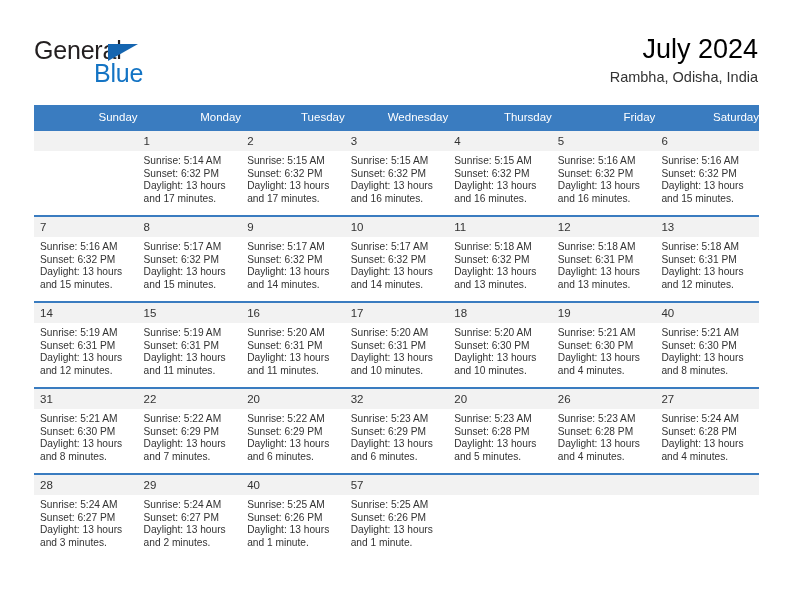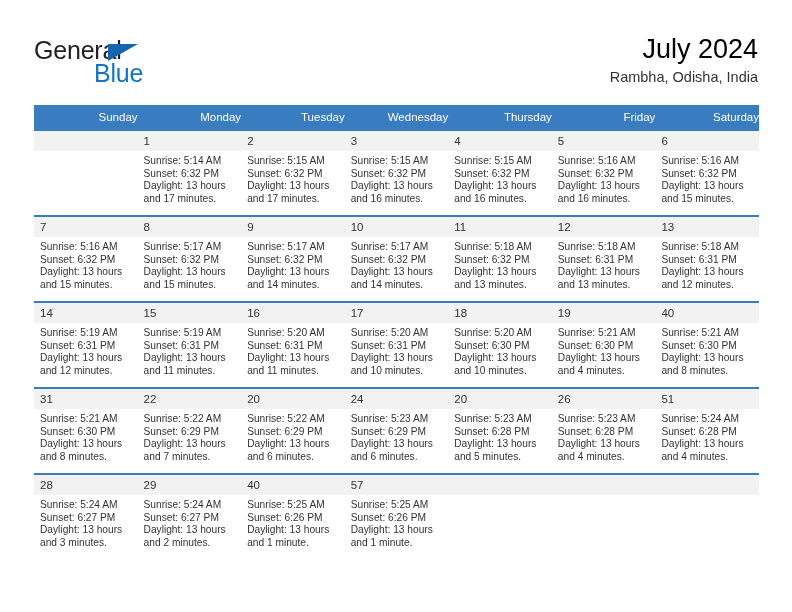--- a/index.html
+++ b/index.html
@@ -435,21 +435,21 @@
               <div class="info">
                 <div>Sunrise: 5:22 AM</div>
                 <div>Sunset: 6:29 PM</div>
                 <div>Daylight: 13 hours</div>
                 <div>and 6 minutes.</div>
               </div>
             </div>
           </td>
           <td>
             <div class="cell">
-              <div class="daynum">24</div>
+              <div class="daynum">32</div>
               <div class="info">
                 <div>Sunrise: 5:23 AM</div>
                 <div>Sunset: 6:29 PM</div>
                 <div>Daylight: 13 hours</div>
                 <div>and 6 minutes.</div>
               </div>
             </div>
           </td>
           <td>
             <div class="cell">
@@ -468,21 +468,21 @@
               <div class="info">
                 <div>Sunrise: 5:23 AM</div>
                 <div>Sunset: 6:28 PM</div>
                 <div>Daylight: 13 hours</div>
                 <div>and 4 minutes.</div>
               </div>
             </div>
           </td>
           <td>
             <div class="cell">
-              <div class="daynum">51</div>
+              <div class="daynum">27</div>
               <div class="info">
                 <div>Sunrise: 5:24 AM</div>
                 <div>Sunset: 6:28 PM</div>
                 <div>Daylight: 13 hours</div>
                 <div>and 4 minutes.</div>
               </div>
             </div>
           </td>
         </tr>
         <tr class="week-row">

